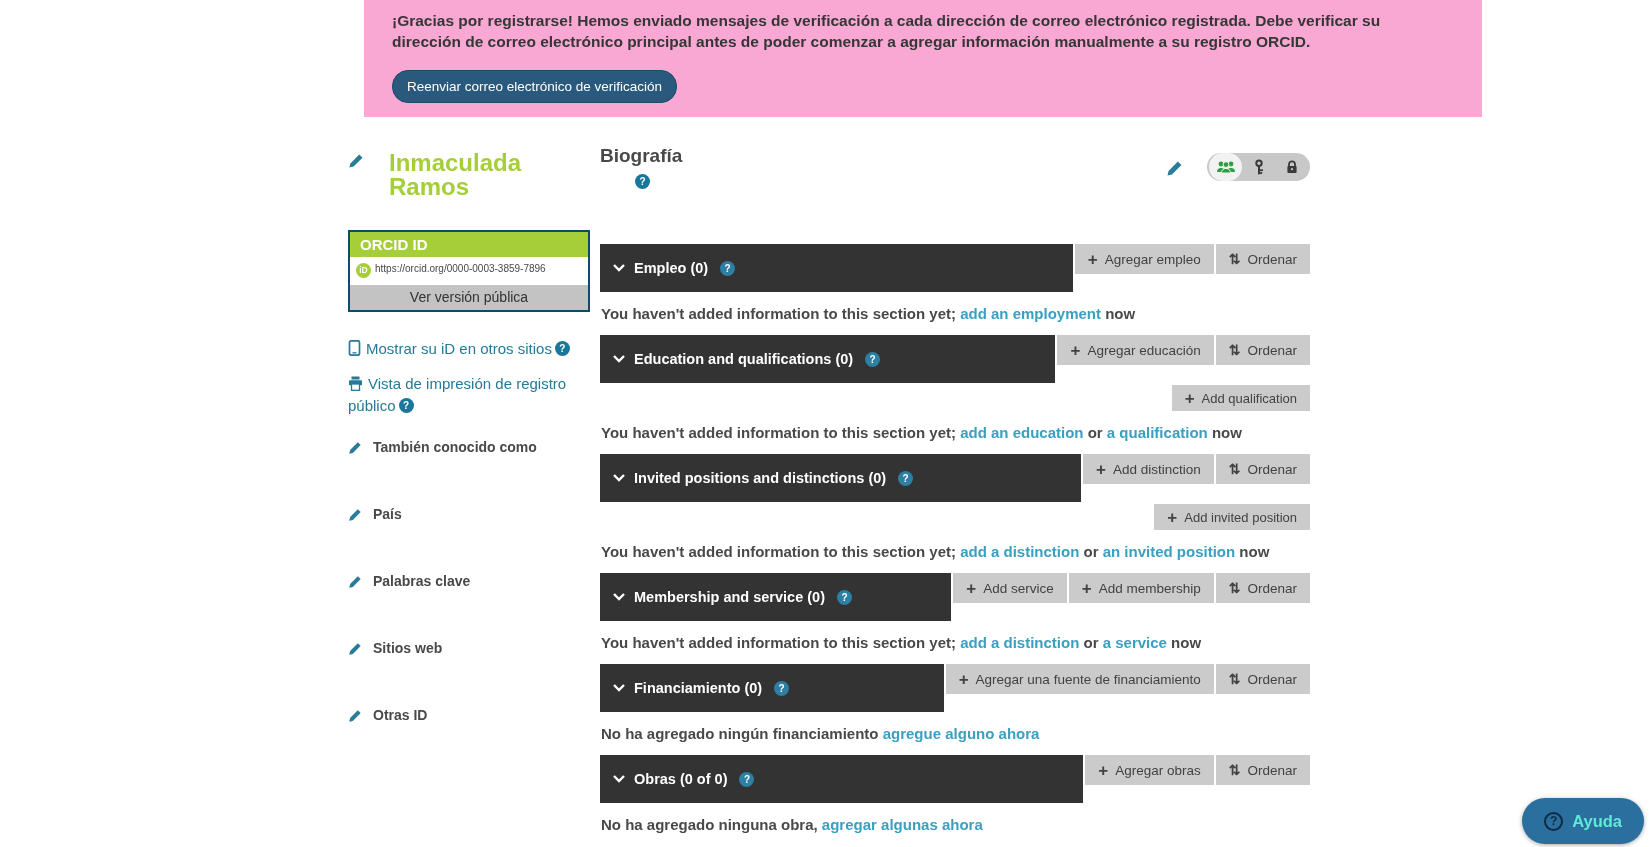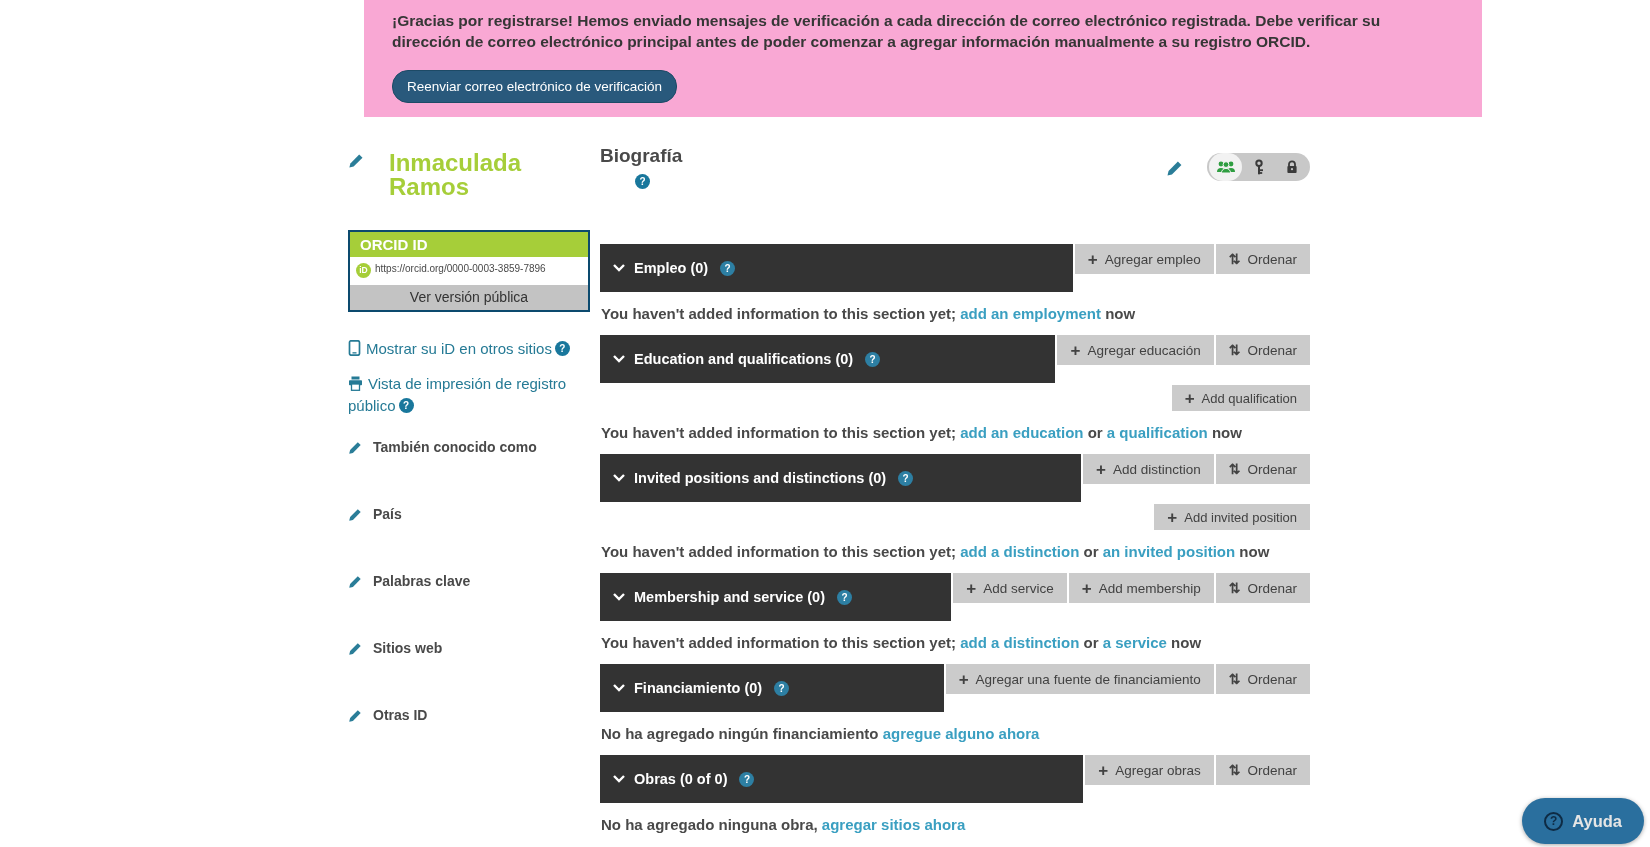--- a/index.html
+++ b/index.html
@@ -69,21 +69,21 @@
   .secondary-row .gbtn { height:26px; font-size:13px; }
   .empty { margin:11px 1px; font-size:15px; font-weight:700; color:#494949; line-height:21px; }
   .empty a { color:#3a9fc1; }
 
   
   .ayuda { position:fixed; right:6px; bottom:3px; background:#2a6f9e; border:none; border-radius:25px;
            height:46px; padding:0 22px; display:flex; align-items:center; gap:9px;
            box-shadow:0 1px 4px rgba(0,0,0,.35); }
   .ayuda .q { width:19px; height:19px; border:2px solid #0e2b44; border-radius:50%; color:#0e2b44;
               font-size:12px; font-weight:700; display:flex; align-items:center; justify-content:center; }
-  .ayuda .lbl { color:#e5e5e5; font-size:16.5px; font-weight:700; }
+  .ayuda .lbl { color:#5eead4; font-size:16.5px; font-weight:700; }
 
   svg { display:block; }
 </style>
 </head>
 <body>
 
 <div class="page">
 
   <div class="banner">
     <p>¡Gracias por registrarse! Hemos enviado mensajes de verificación a cada dirección de correo electrónico registrada. Debe verificar su dirección de correo electrónico principal antes de poder comenzar a agregar información manualmente a su registro ORCID.</p>
@@ -364,21 +364,21 @@
           </div>
           <button class="gbtn">
               <span class="plus">+</span>
               <span>Agregar obras</span>
             </button>
           <button class="gbtn">
               <span class="sortg">⇅</span>
               <span>Ordenar</span>
             </button>
         </div>
-        <p class="empty"><span>No ha agregado ninguna obra, </span><a>agregar sitios ahora</a></p>
+        <p class="empty"><span>No ha agregado ninguna obra, </span><a>agregar algunas ahora</a></p>
       </div>
 
     </main>
   </div>
 </div>
 
 <button class="ayuda">
   <span class="q">?</span>
   <span class="lbl">Ayuda</span>
 </button>

